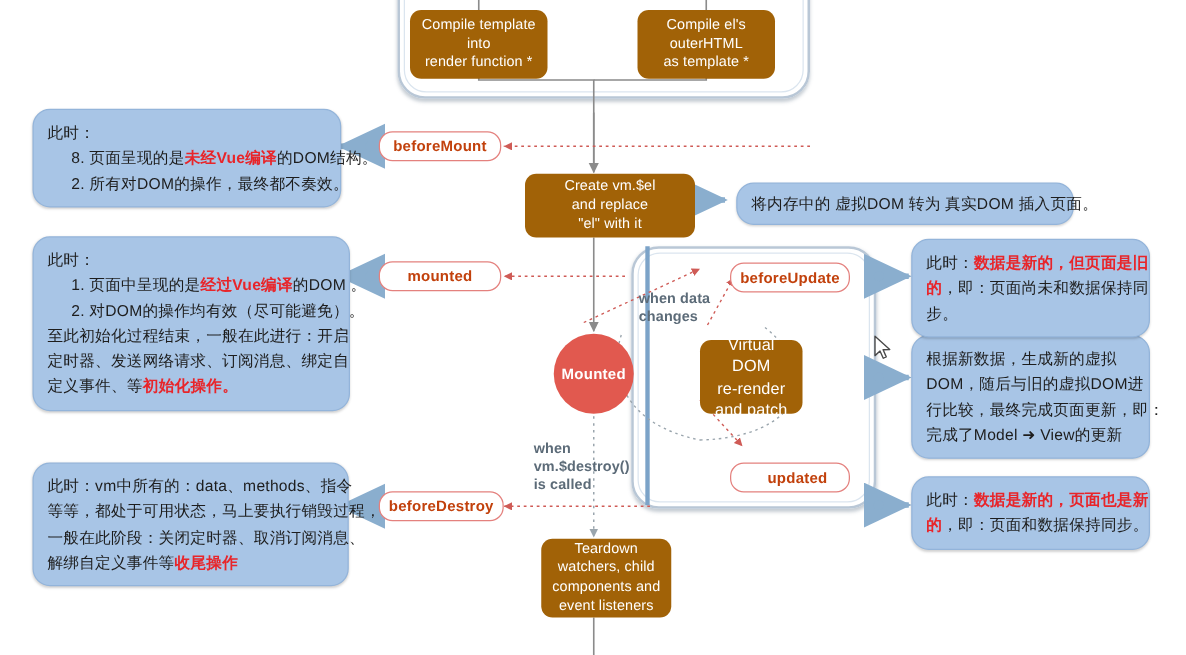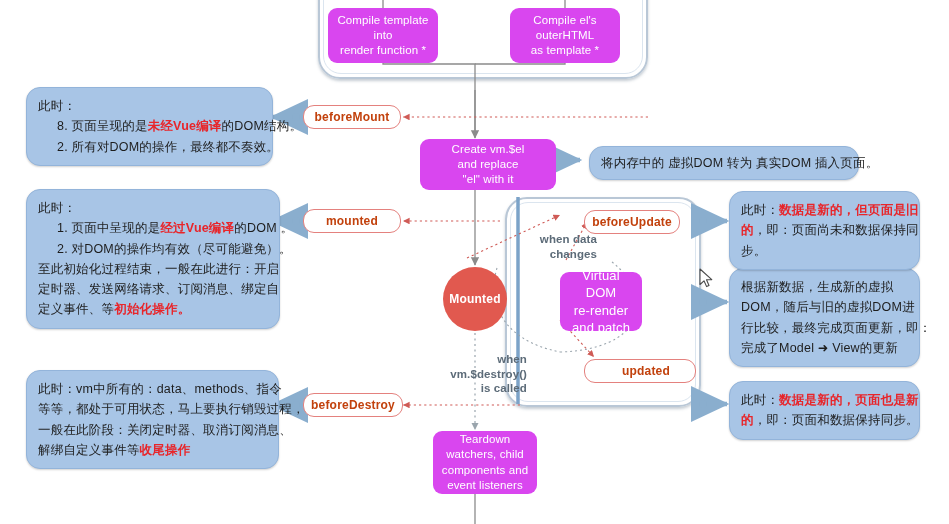--- a/index.html
+++ b/index.html
@@ -27,21 +27,21 @@
     box-shadow:0 1px 2px rgba(0,0,0,.18);
     letter-spacing:.2px;
   }
   .note .ln{display:block;white-space:nowrap;}
   .note .ind{padding-left:19px;}
   .red{color:#e8252a;font-weight:bold;}
 
   
   .gbox{
     position:absolute;
-    background:#d946ef;
+    background:#a16207;
     border-radius:9px;
     color:#ffffff;
     display:flex;align-items:center;justify-content:center;
     text-align:center;
     font-size:11.5px;
     line-height:1.33;
     box-sizing:border-box;
     padding:4px 6px;
     letter-spacing:.1px;
   }
@@ -72,21 +72,21 @@
     letter-spacing:.2px;
   }
 
   
   .glabel{
     position:absolute;
     color:#5c6b78;
     font-weight:bold;
     font-size:11.5px;
     line-height:1.28;
-    text-align:right;
+    text-align:left;
     letter-spacing:.1px;
   }
 
   
   .frame{
     position:absolute;
     border:2.5px solid #b9c7d6;
     border-radius:22px;
     background:transparent;
     box-sizing:border-box;
@@ -218,21 +218,21 @@
       <span>event listeners</span>
     </span>
   </div>
 
   <div class="pill" style="left:303px;top:105px;width:98px;height:24px;">beforeMount</div>
 
   <div class="pill" style="left:303px;top:209px;width:98px;height:24px;">mounted</div>
 
   <div class="pill" style="left:584px;top:210px;width:96px;height:24px;">beforeUpdate</div>
 
-  <div class="pill" style="left:584px;top:359px;width:112px;height:24px;padding-left:12px;">updated</div>
+  <div class="pill" style="left:584px;top:370px;width:96px;height:24px;padding-left:12px;">updated</div>
 
   <div class="pill" style="left:303px;top:393px;width:100px;height:24px;">beforeDestroy</div>
 
   <div class="circle" style="left:443px;top:267px;width:64px;height:64px;">Mounted</div>
 
   <div class="glabel" style="left:511px;top:232px;width:86px;">
     <span>when data</span><br>
     <span>changes</span>
   </div>
 

